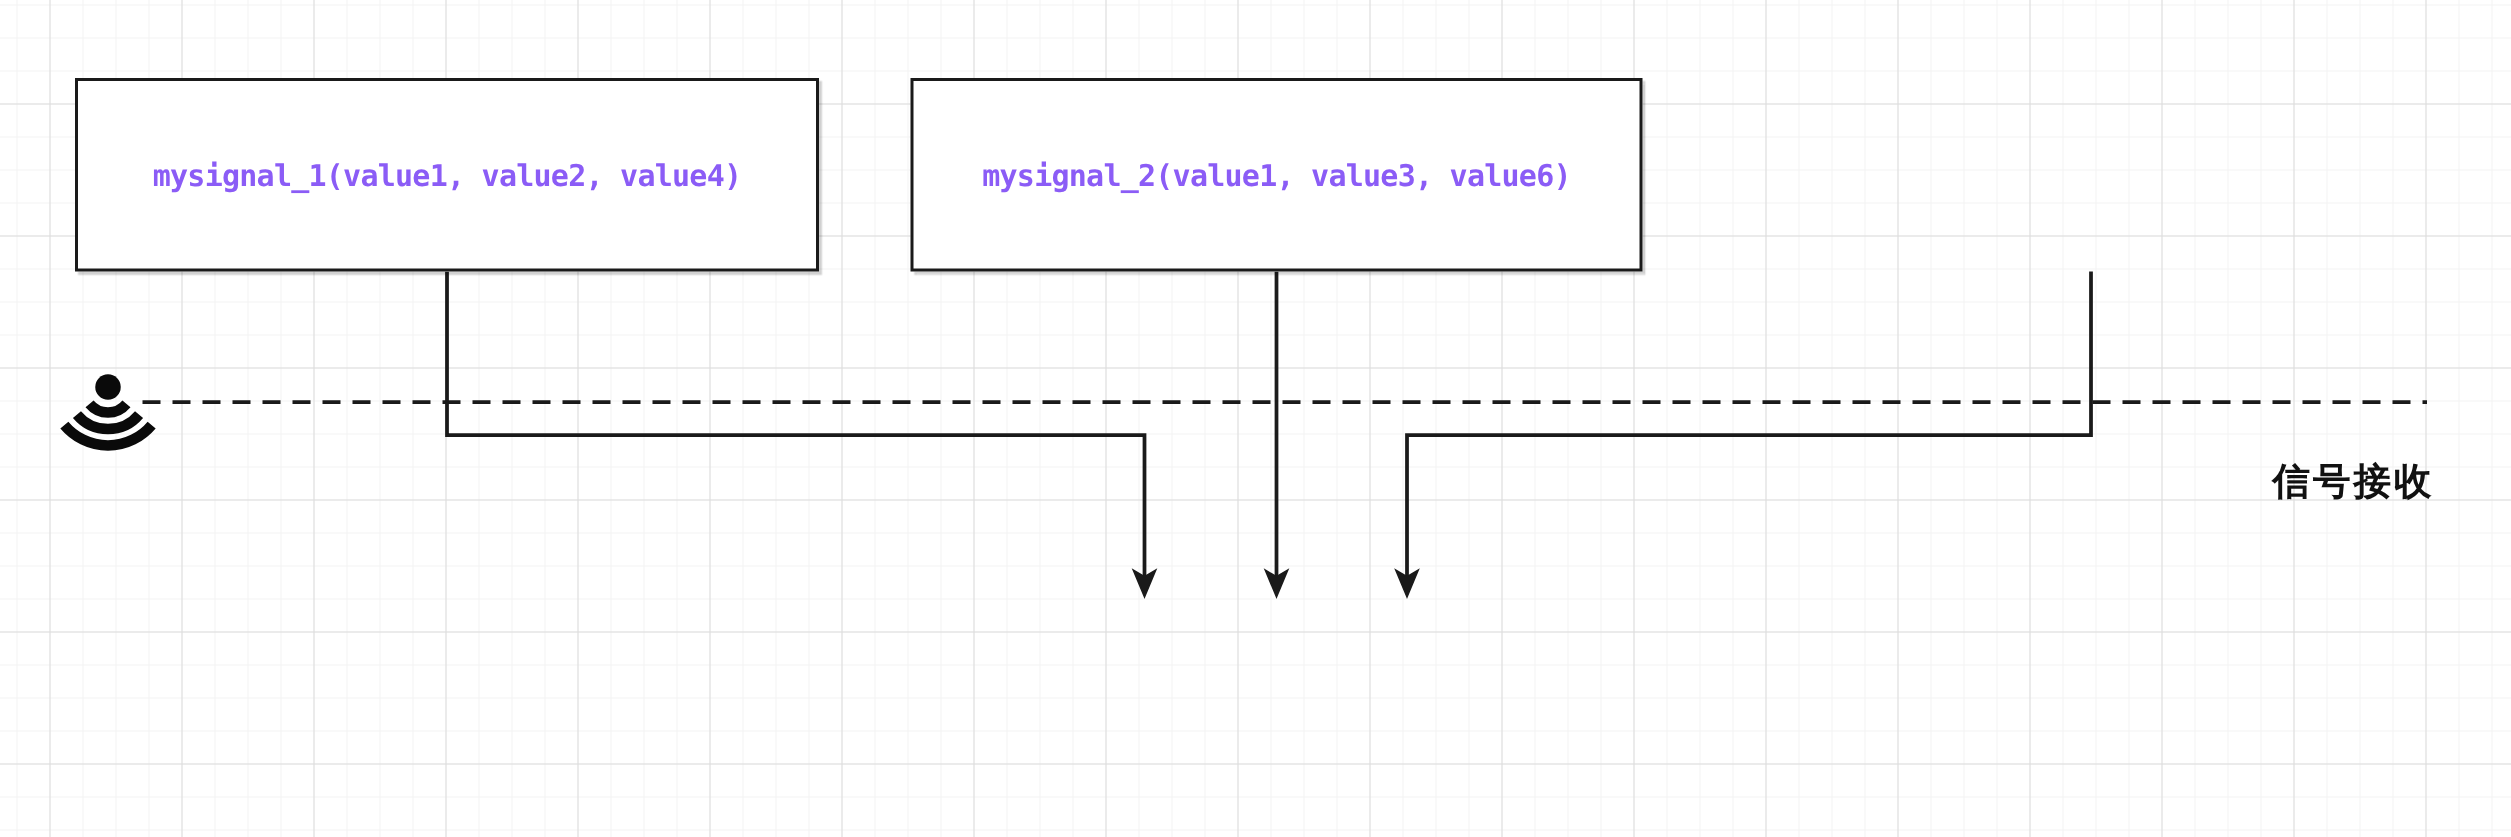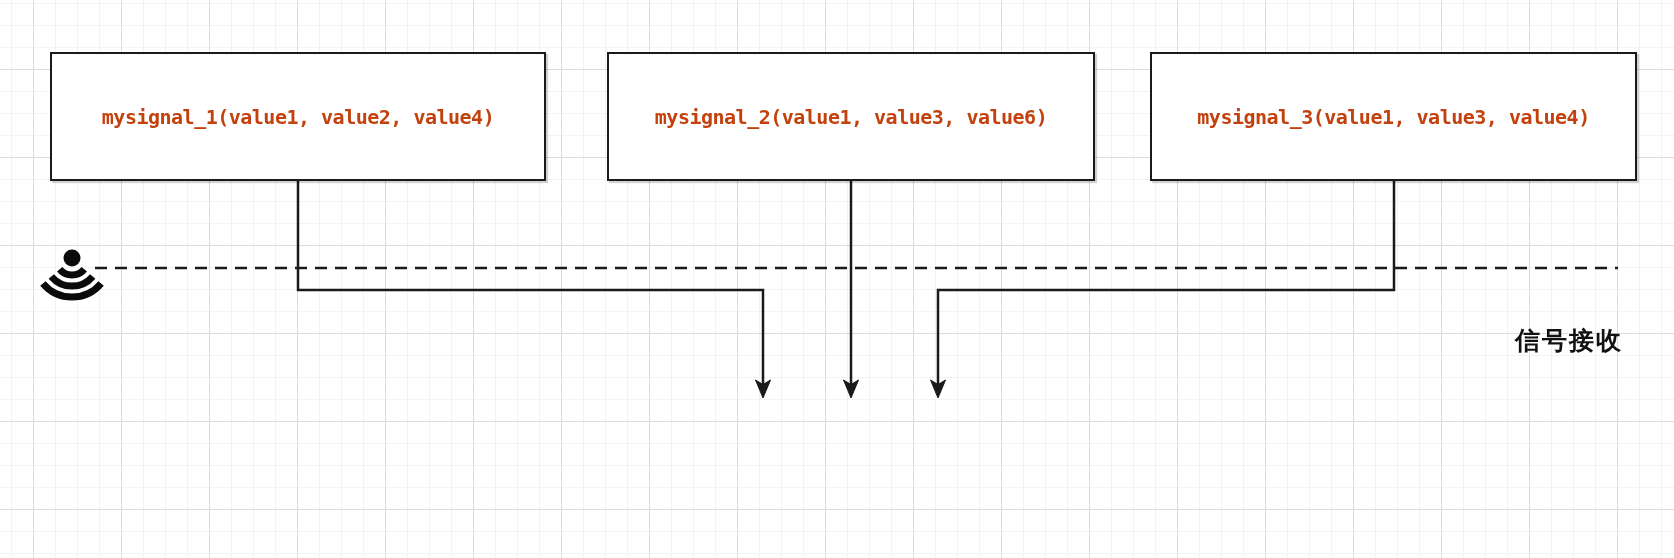--- a/index.html
+++ b/index.html
@@ -36,42 +36,41 @@
     border: 2.5px solid #1a1a1a;
     display: flex;
     align-items: center;
     justify-content: center;
     box-shadow: 2px 2px 1px rgba(0,0,0,0.18);
   }
   .node span {
     font-family: "DejaVu Sans Mono", monospace;
     font-weight: 700;
     font-size: 20px;
-    color: #c2410c;
+    color: #8b5cf6;
     white-space: nowrap;
     letter-spacing: -0.5px;
     text-align: right;
   }
   .node-signal1 { left: 50px;   top: 52px;  width: 496px; height: 129px; }
   .node-signal2 { left: 607px;  top: 52px;  width: 488px; height: 129px; }
   .node-signal3 { left: 1150px; top: 52px;  width: 487px; height: 129px; }
   .node-slot    { left: 677px;  top: 398px; width: 343px; height: 130px; }
   .annotation {
     position: absolute;
     left: 1504px;
     top: 304px;
     width: 130px;
     text-align: center;
     font-family: Liberation Serif, serif;
     font-weight: 700;
     font-size: 25px;
     color: #111111;
     letter-spacing: 2px;
     white-space: nowrap;
-    margin-top: 20px;
   }
 </style>
 </head>
 <body>
 
 <div class="canvas">
 
   <svg class="wires" viewBox="0 0 1674 558" xmlns="http://www.w3.org/2000/svg">
 
     <path d="M95 268 H1618" fill="none" stroke="#1a1a1a" stroke-width="2.5" stroke-dasharray="12 8"></path>
@@ -94,20 +93,17 @@
   </svg>
 
   <div class="node node-signal1">
     <span>mysignal_1(value1, value2, value4)</span>
   </div>
 
   <div class="node node-signal2">
     <span>mysignal_2(value1, value3, value6)</span>
   </div>
 
-  <div class="node node-signal3">
-    <span>mysignal_3(value1, value3, value4)</span>
-  </div>
 
 
   <div class="annotation">信号接收</div>
 
 </div>
 
 </body></html>

